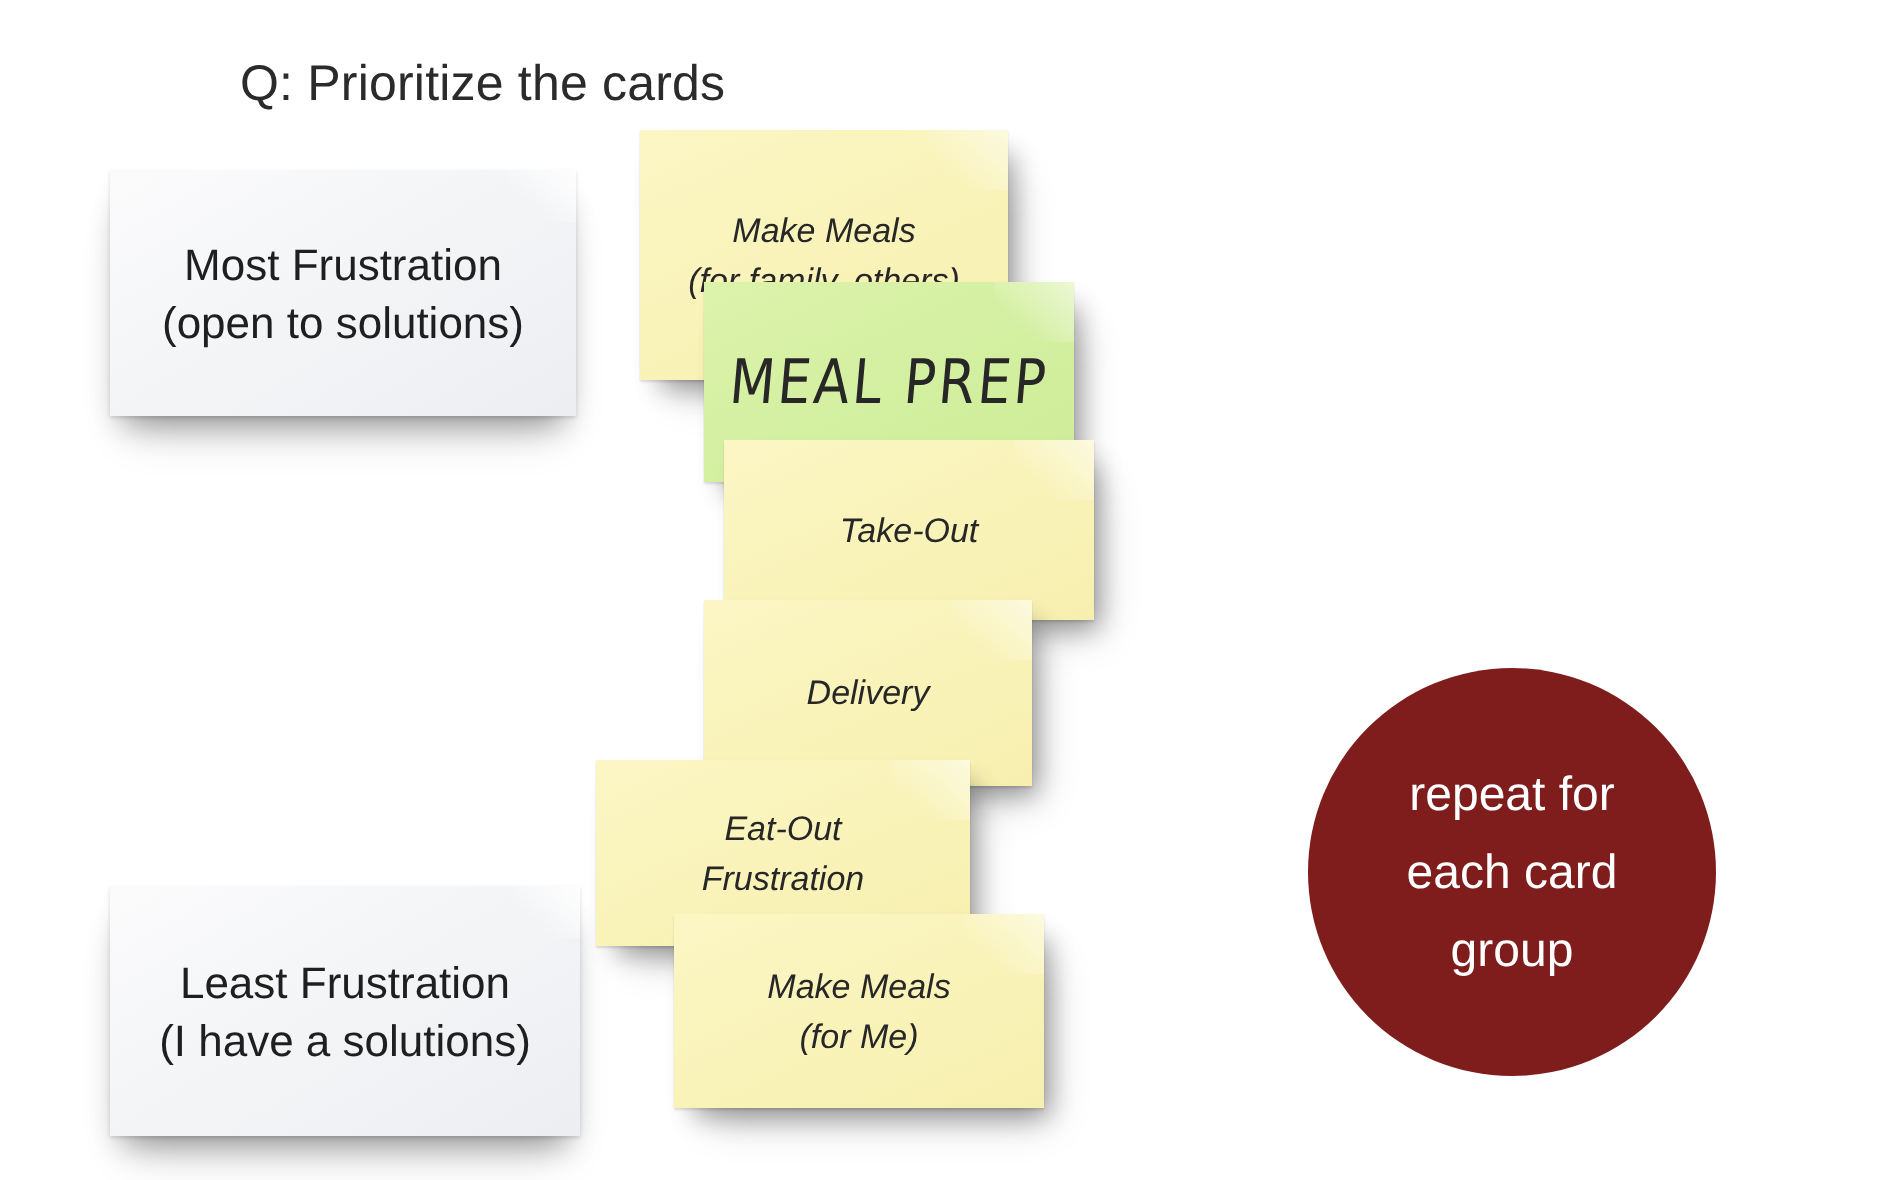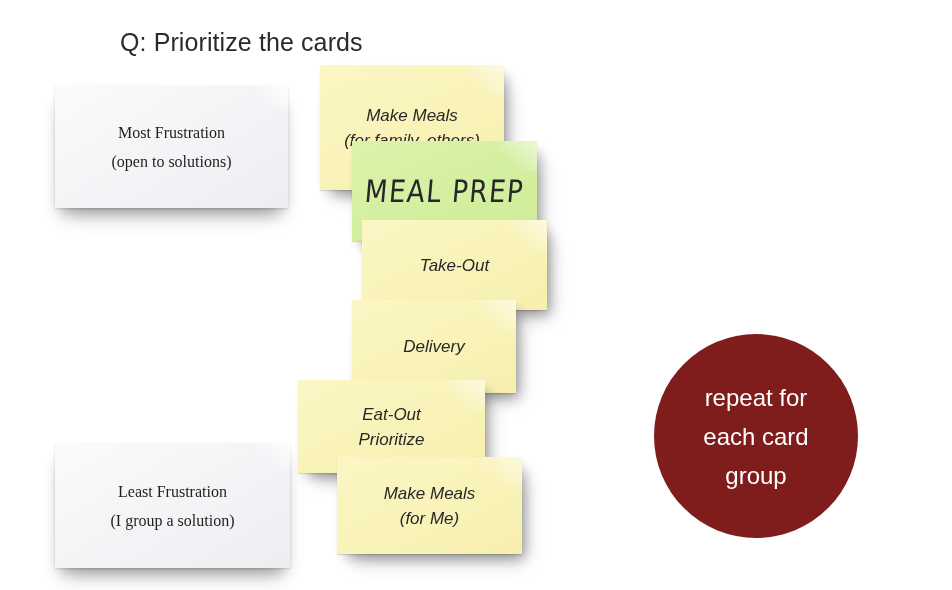--- a/index.html
+++ b/index.html
@@ -45,26 +45,25 @@
   }
   .card-text {
     padding: 0 10px;
     white-space: pre-line;
   }
 
   
   .anchor-card {
     background: linear-gradient(150deg, #fbfbfc 0%, #f4f5f7 45%, #eceef1 100%);
     color: #1f1f1f;
-    font-size: 16px;
+    font-size: 22px;
     line-height: 29px;
     box-shadow: 0 1px 2px rgba(0,0,0,0.14),
                 0 10px 14px -6px rgba(0,0,0,0.30),
                 0 16px 22px -10px rgba(0,0,0,0.22);
-    font-family: Liberation Serif, serif;
   }
   .anchor-card::after {
     content: "";
     position: absolute;
     right: 0;
     top: 0;
     width: 34px;
     height: 26px;
     background: linear-gradient(225deg, rgba(255,255,255,0.95) 0%, rgba(236,238,241,0.0) 70%);
     pointer-events: none;
@@ -131,41 +130,41 @@
 
   <div id="question-title">Q: Prioritize the cards</div>
 
   <div id="anchor-layer">
       <div class="card anchor-card" style="left: 55px; top: 85px; width: 233px; height: 123px;">
         <div class="card-text">Most Frustration
 (open to solutions)</div>
       </div>
       <div class="card anchor-card" style="left: 55px; top: 443px; width: 235px; height: 125px;">
         <div class="card-text">Least Frustration
-(I group a solution)</div>
+(I have a solutions)</div>
       </div>
     </div>
 
   <div id="card-layer">
       <div class="card sticky sticky-yellow" style="left: 320px; top: 65px; width: 184px; height: 125px; z-index: 10;">
         <div class="card-text">Make Meals
 (for family, others)</div>
       </div>
       <div class="card sticky sticky-green" style="left: 352px; top: 141px; width: 185px; height: 100px; z-index: 11;">
         <div class="card-text handwritten">MEAL PREP</div>
       </div>
       <div class="card sticky sticky-yellow" style="left: 318px; top: 220px; width: 185px; height: 90px; z-index: 12; margin-left: 44px;">
         <div class="card-text">Take-Out</div>
       </div>
       <div class="card sticky sticky-yellow" style="left: 352px; top: 300px; width: 164px; height: 93px; z-index: 13;">
         <div class="card-text">Delivery</div>
       </div>
       <div class="card sticky sticky-yellow" style="left: 298px; top: 380px; width: 187px; height: 93px; z-index: 14;">
         <div class="card-text">Eat-Out
-Prioritize</div>
+Frustration</div>
       </div>
       <div class="card sticky sticky-yellow" style="left: 337px; top: 457px; width: 185px; height: 97px; z-index: 15;">
         <div class="card-text">Make Meals
 (for Me)</div>
       </div>
     </div>
 
   <div id="repeat-circle">
     <span>repeat for
 each card

